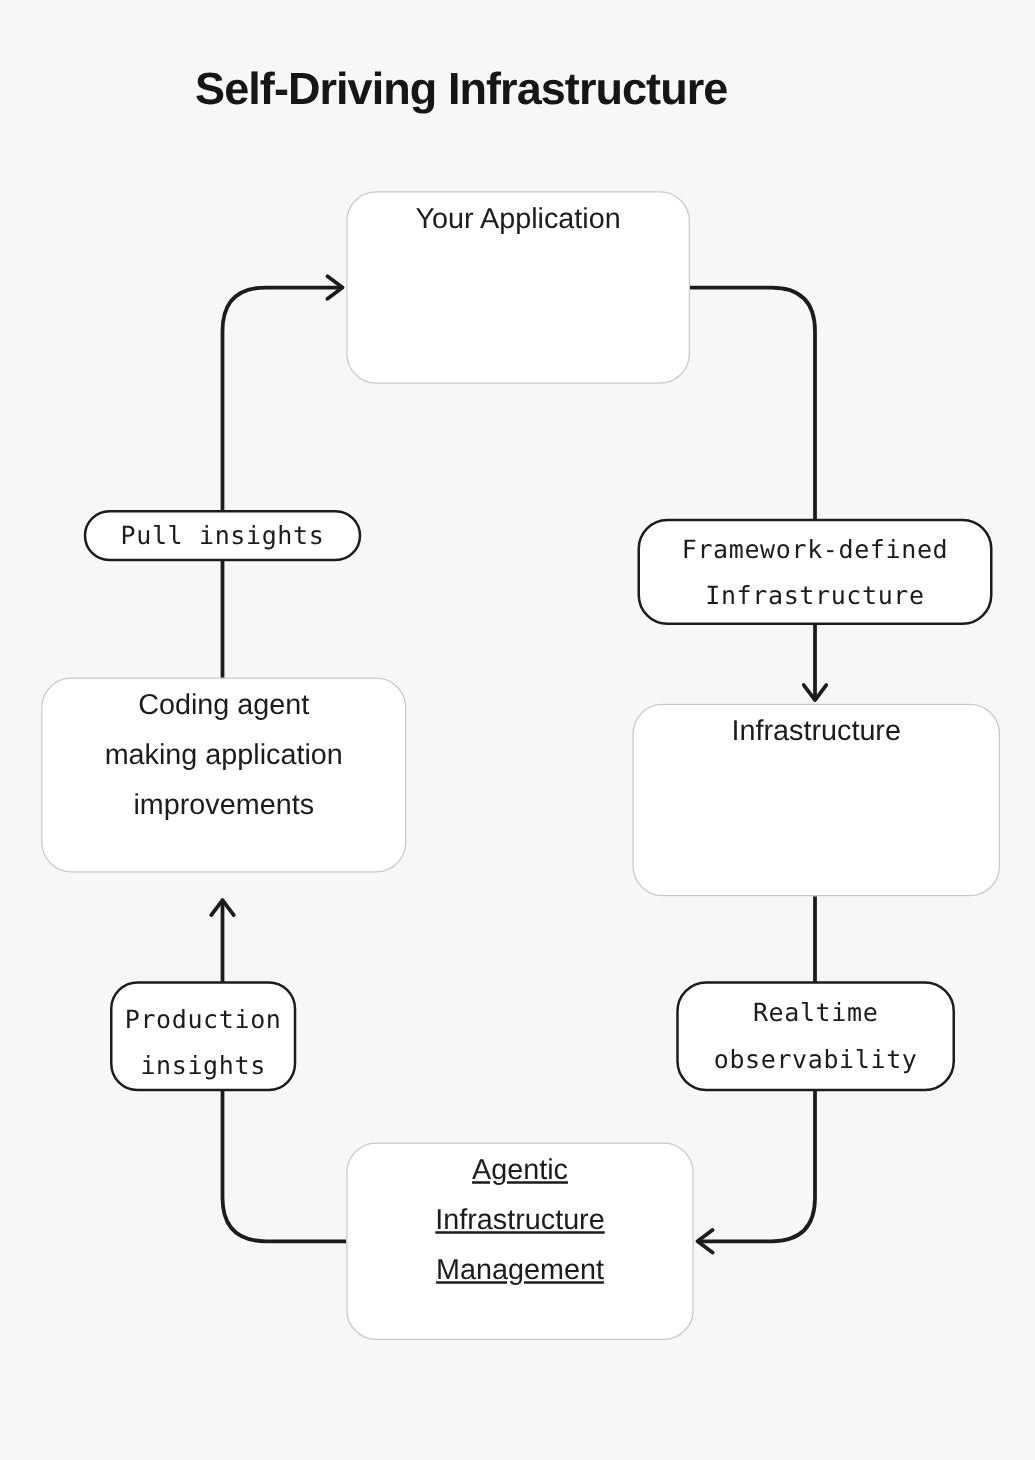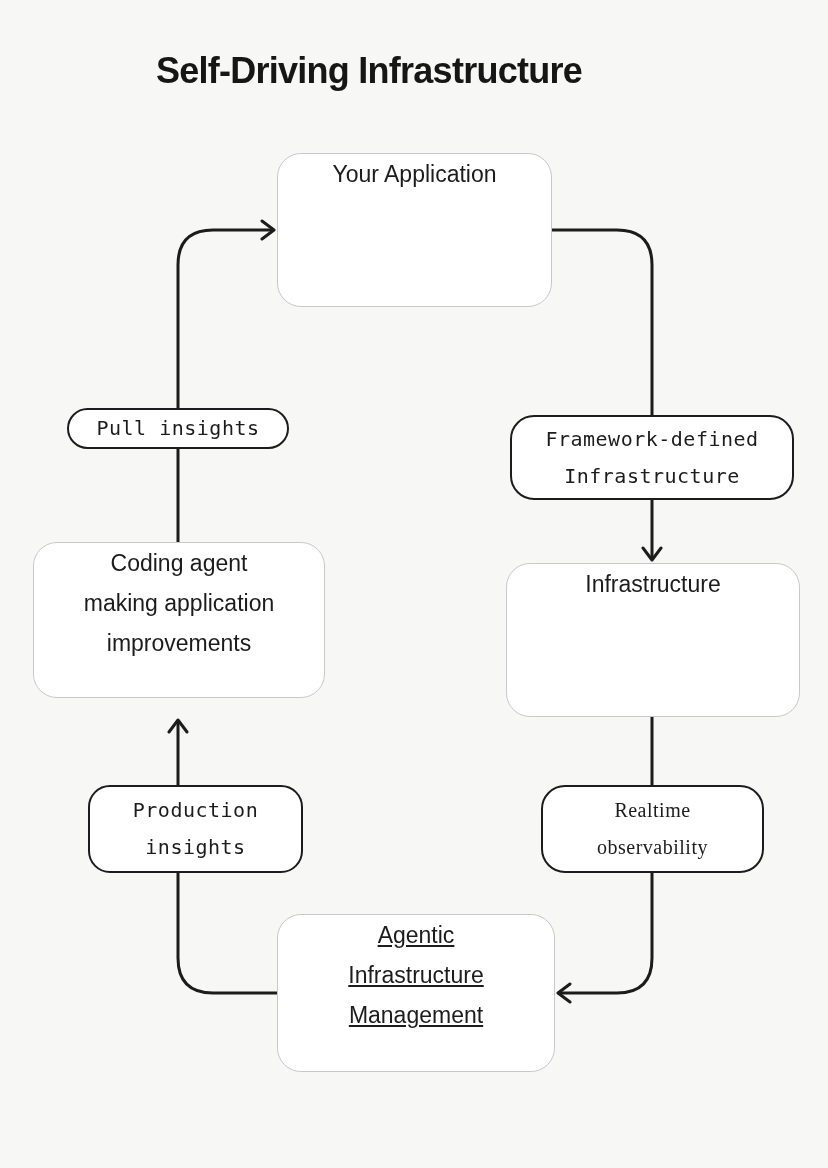--- a/index.html
+++ b/index.html
@@ -62,22 +62,22 @@
     text-align: center;
     font-family: "DejaVu Sans Mono", monospace;
     font-size: 20px;
     line-height: 37px;
     letter-spacing: 0.5px;
     white-space: pre-line;
     color: #1c1c1c;
   }
   .edge-label--framework   { left: 510px; top: 383px; width: 284px; height: 85px; border-radius: 24px; margin-top: 32px; }
   .edge-label--pull        { left: 67px;  top: 408px; width: 222px; height: 41px; border-radius: 21px; }
-  .edge-label--production  { left: 88px;  top: 785px; width: 215px; height: 88px; border-radius: 22px; }
-  .edge-label--realtime    { left: 541px; top: 785px; width: 223px; height: 88px; border-radius: 24px; font-family: Liberation Serif, serif; }
+  .edge-label--production  { left: 88px;  top: 785px; width: 149px; height: 88px; border-radius: 22px; align-items: flex-end; }
+  .edge-label--realtime    { left: 541px; top: 785px; width: 223px; height: 88px; border-radius: 24px; }
 </style>
 </head>
 <body>
 
 <div class="canvas">
 
   <h1 class="diagram-title">Self-Driving Infrastructure</h1>
 
   <svg class="arrows" width="828" height="1168" viewBox="0 0 828 1168">
     <defs>

